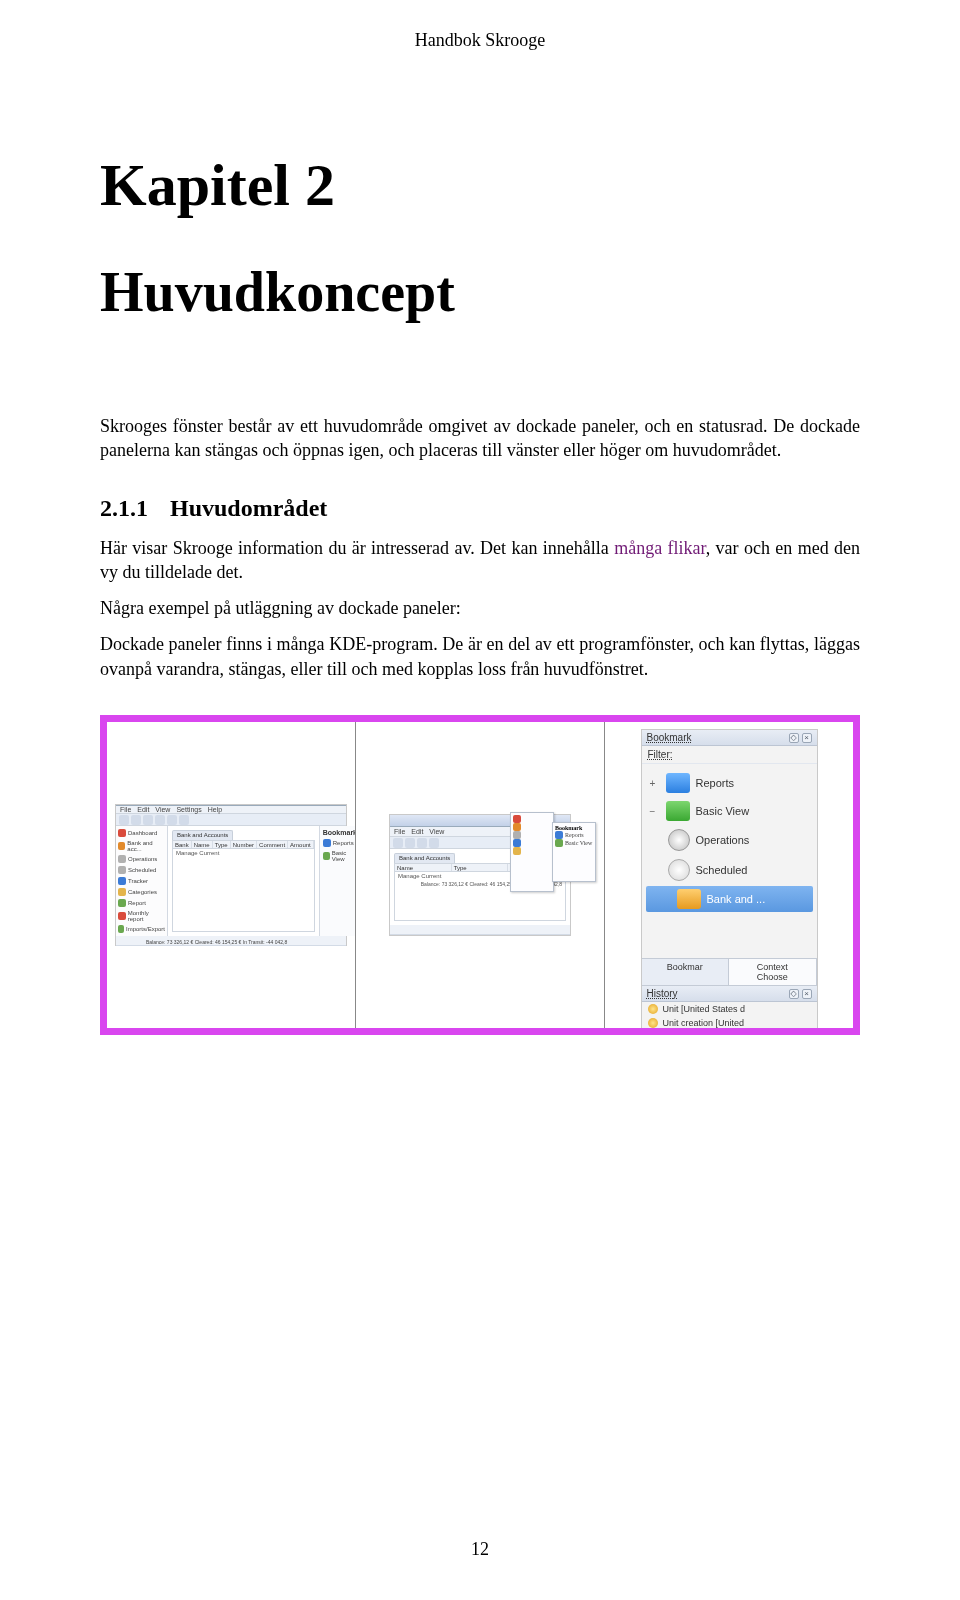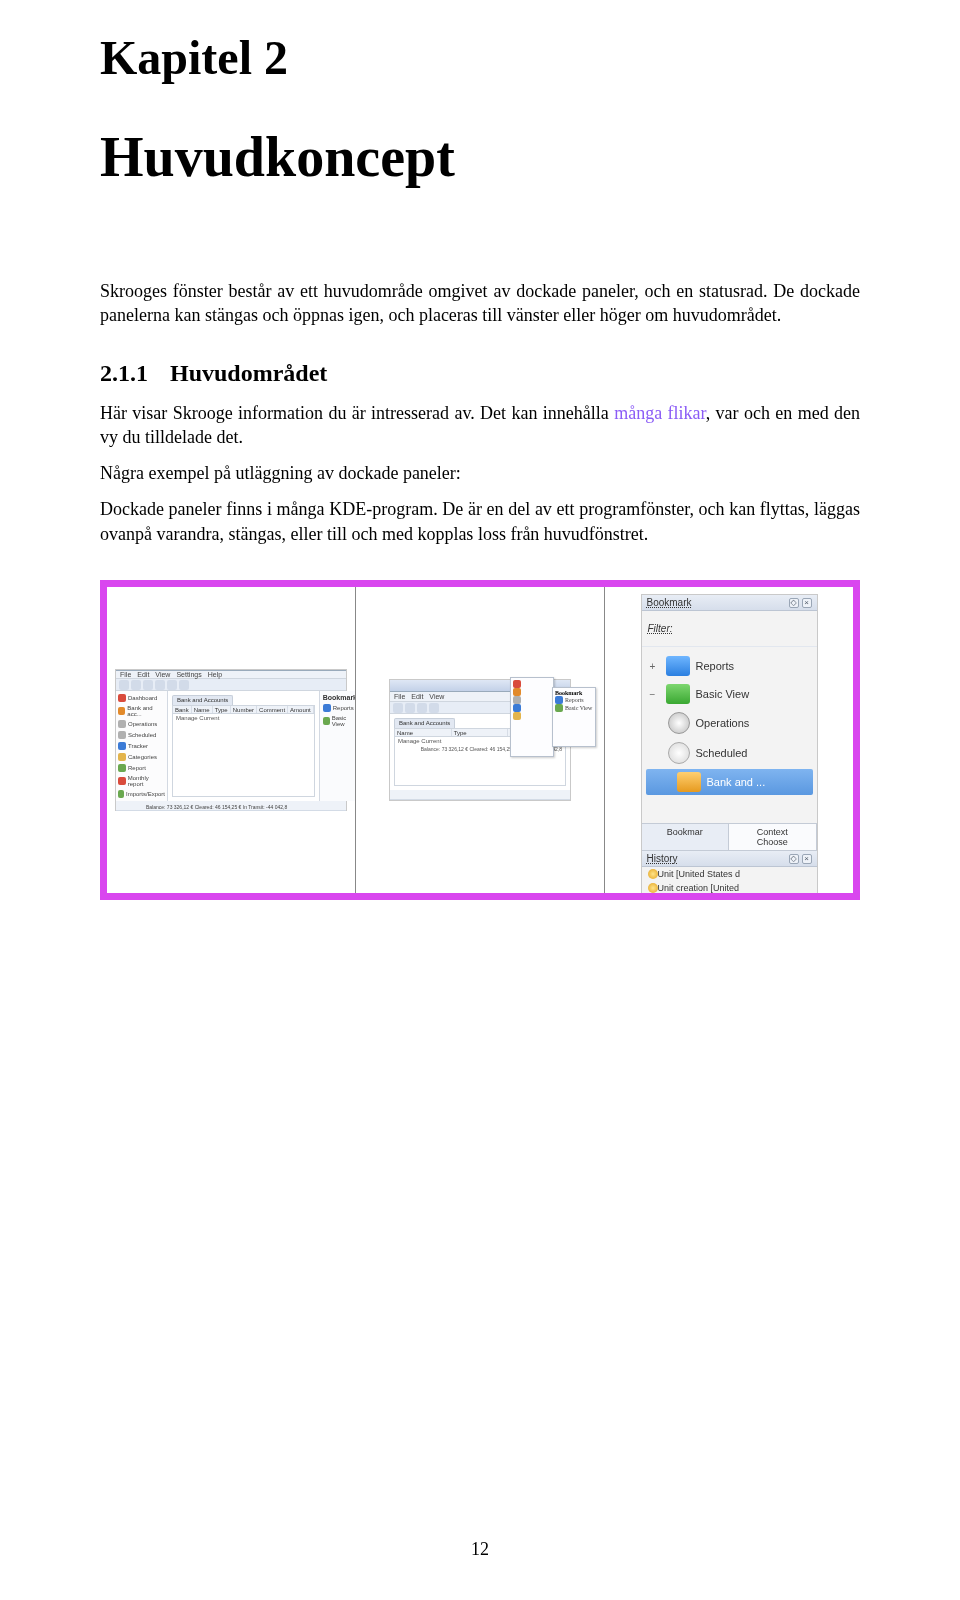--- a/index.html
+++ b/index.html
@@ -17,21 +17,21 @@
     height: 1600px;
     padding: 30px 100px 40px 100px;
     position: relative;
   }
   .running-head {
     text-align: center;
     font-size: 18px;
     margin-bottom: 100px;
   }
   .chapter-label {
-    font-size: 48px;
+    font-size: 60px;
     font-weight: bold;
     margin-bottom: 40px;
   }
   .chapter-title {
     font-size: 56px;
     font-weight: bold;
     margin-bottom: 90px;
   }
   .h2 {
     font-size: 33px;
@@ -44,21 +44,21 @@
     font-weight: bold;
     margin: 32px 0 14px 0;
   }
   .h3 .num { margin-right: 22px; }
   .para {
     font-size: 18px;
     line-height: 1.35;
     text-align: justify;
     margin: 6px 0 12px 0;
   }
-  .link { color: #8b5cf6; }
+  .link { color: #701a75; }
   .gallery {
     display: flex;
     border: 7px solid #d946ef;
     margin-top: 34px;
     height: 320px;
   }
   .gcell {
     flex: 1 1 0;
     border-right: 1px solid #888;
     display: flex;
@@ -103,44 +103,45 @@
   .rows{flex:1;border:1px solid #cfd6df;border-top:none;background:#fff;}
   .rowl{font-size:6px;padding:1px 3px;color:#555;}
   .side-r{width:56px;background:#fafbfd;border-left:1px solid #d3d9e2;padding:3px;display:flex;flex-direction:column;gap:3px;}
   .sb{height:10px;background:#eef2f8;border-bottom:1px solid #d3dbe6;}
   .float-p{position:absolute;background:#fdfdff;border:1px solid #b7c0cd;box-shadow:1px 1px 2px rgba(0,0,0,.2);padding:2px;}
   
   .shot-tall{width:175px;height:300px;align-self:flex-start;}
   .dock-h{height:16px;background:linear-gradient(#e8edf5,#d6deeb);border-bottom:1px solid #bcc5d3;display:flex;align-items:center;justify-content:space-between;padding:0 5px;font-size:10px;}
   .dock-h .ctl{display:flex;gap:3px;}
   .cbtn{width:10px;height:10px;border:1px solid #9aa6b6;border-radius:2px;background:#eef2f8;font-size:8px;line-height:8px;text-align:center;color:#56606e;}
-  .filt{padding:12px 6px;font-size:10px;border-bottom:1px solid #e2e7ef;font-style:italic;}
+  .filt{padding:3px 6px;font-size:10px;border-bottom:1px solid #e2e7ef;}
   .tree{flex:1;padding:6px 4px;display:flex;flex-direction:column;gap:2px;}
   .titem{display:flex;align-items:center;gap:6px;padding:3px 4px;border-radius:2px;font-size:11px;}
   .titem.sel{background:linear-gradient(#7fb4f0,#5a98e0);color:#fff;}
   .exp{width:10px;font-size:10px;color:#666;}
   .folder{width:24px;height:20px;border-radius:3px;display:inline-block;}
   .folder.blue{background:linear-gradient(#6fb6ff,#2b7fe0);}
   .folder.green{background:linear-gradient(#7dd66f,#3aa832);}
   .ic-big{width:22px;height:22px;border-radius:11px;display:inline-block;}
   .ic-op{background:radial-gradient(#fff,#bcbcbc);border:1px solid #999;}
   .ic-cl{background:radial-gradient(#fff,#d6d6d6);border:1px solid #aaa;}
   .folder.orange{background:linear-gradient(#ffcf70,#e69a1f);}
   .tabsb{display:flex;border-top:1px solid #c4cbd6;}
   .tabsb .bt{flex:1;font-size:9px;text-align:center;padding:3px 16px;background:#e8edf5;border-right:1px solid #c4cbd6;}
   .tabsb .bt.active{background:#fafbfd;}
   .hist{border-top:1px solid #c4cbd6;}
-  .hitem{display:flex;align-items:center;padding:2px 6px;font-size:9px;text-align:right;}
+  .hitem{display:flex;align-items:center;gap:5px;padding:2px 6px;font-size:9px;text-align:right;}
   .bulb{width:10px;height:10px;border-radius:5px;background:radial-gradient(#ffe48a,#e3a21f);}
   .pagenum{position:absolute;bottom:40px;left:0;right:0;text-align:center;font-size:18px;}
 </style>
 </head>
 <body>
 
 <div class="page">
+  <div class="running-head">Handbok Skrooge</div>
 
   <div class="chapter-label">Kapitel 2</div>
   <div class="chapter-title">Huvudkoncept</div>
 
   <p class="para">Skrooges fönster består av ett huvudområde omgivet av dockade paneler, och en statusrad. De dockade panelerna kan stängas och öppnas igen, och placeras till vänster eller höger om huvudområdet.</p>
 
   <h3 class="h3">
     <span class="num">2.1.1</span><span>Huvudområdet</span>
   </h3>
   <p class="para">

